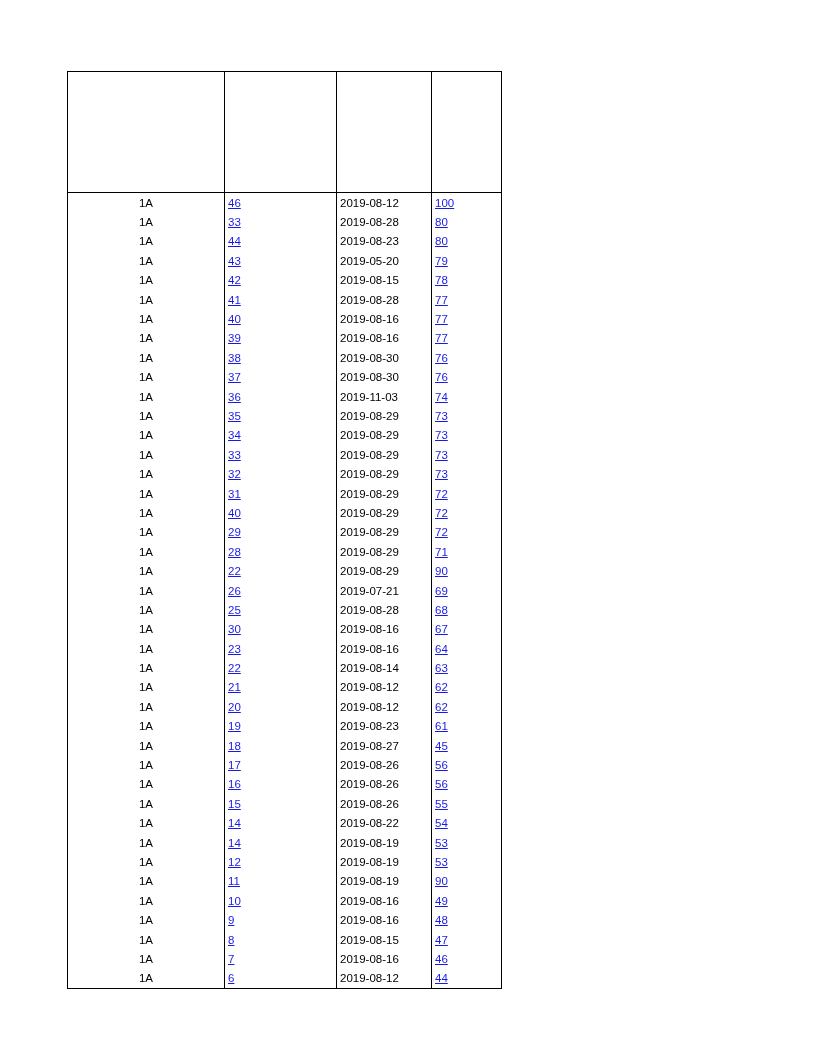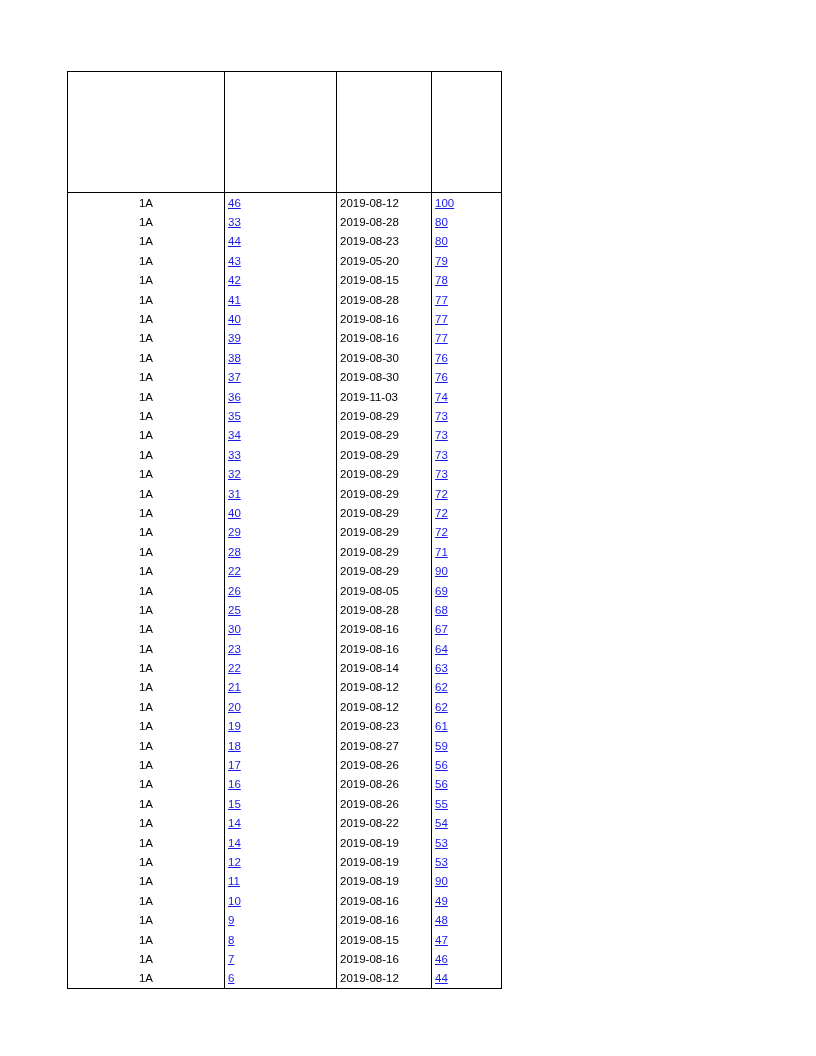--- a/index.html
+++ b/index.html
@@ -225,21 +225,21 @@
           </tr>
           <tr>
             <td class="col-cat">1A</td>
             <td class="col-id"><a class="cell-link" href="#">22</a></td>
             <td class="col-date">2019-08-29</td>
             <td class="col-val"><a class="cell-link" href="#">90</a></td>
           </tr>
           <tr>
             <td class="col-cat">1A</td>
             <td class="col-id"><a class="cell-link" href="#">26</a></td>
-            <td class="col-date">2019-08-05</td>
+            <td class="col-date">2019-07-21</td>
             <td class="col-val"><a class="cell-link" href="#">69</a></td>
           </tr>
           <tr>
             <td class="col-cat">1A</td>
             <td class="col-id"><a class="cell-link" href="#">25</a></td>
             <td class="col-date">2019-08-28</td>
             <td class="col-val"><a class="cell-link" href="#">68</a></td>
           </tr>
           <tr>
             <td class="col-cat">1A</td>
@@ -274,21 +274,21 @@
           <tr>
             <td class="col-cat">1A</td>
             <td class="col-id"><a class="cell-link" href="#">19</a></td>
             <td class="col-date">2019-08-23</td>
             <td class="col-val"><a class="cell-link" href="#">61</a></td>
           </tr>
           <tr>
             <td class="col-cat">1A</td>
             <td class="col-id"><a class="cell-link" href="#">18</a></td>
             <td class="col-date">2019-08-27</td>
-            <td class="col-val"><a class="cell-link" href="#">59</a></td>
+            <td class="col-val"><a class="cell-link" href="#">45</a></td>
           </tr>
           <tr>
             <td class="col-cat">1A</td>
             <td class="col-id"><a class="cell-link" href="#">17</a></td>
             <td class="col-date">2019-08-26</td>
             <td class="col-val"><a class="cell-link" href="#">56</a></td>
           </tr>
           <tr>
             <td class="col-cat">1A</td>
             <td class="col-id"><a class="cell-link" href="#">16</a></td>

